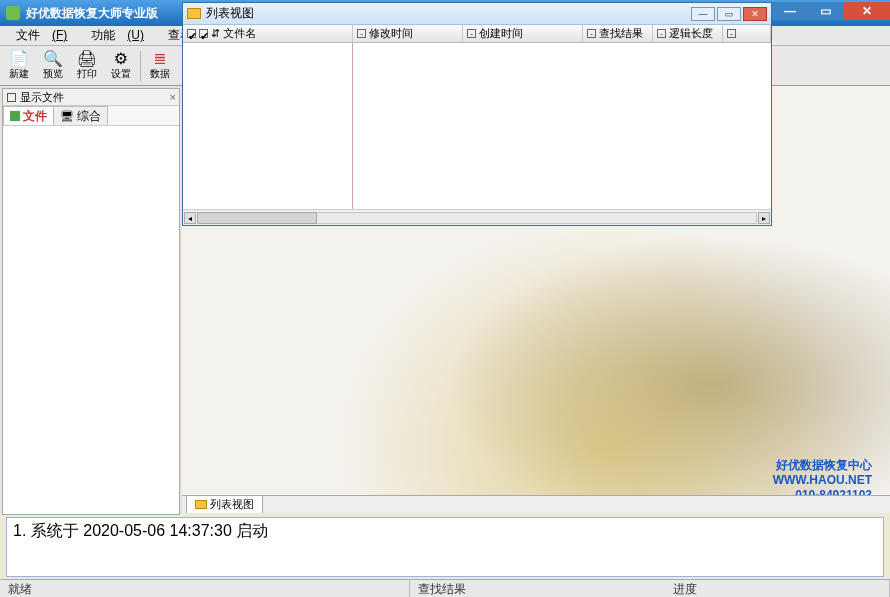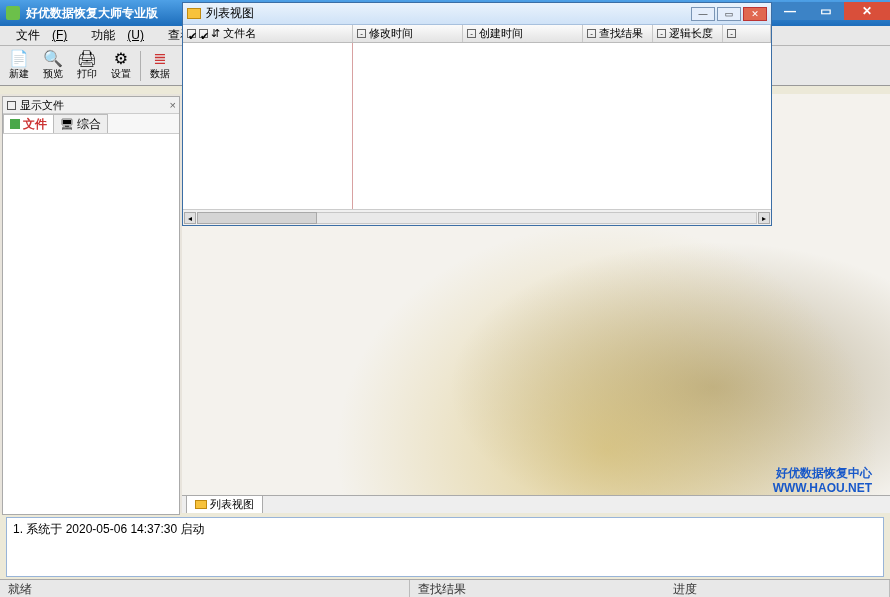--- a/index.html
+++ b/index.html
@@ -20,44 +20,44 @@
 
 
 .toolbar{height:40px;background:#e8e8e8;border-bottom:1px solid #999;display:flex;align-items:center;padding:2px 2px;}
 .tb{width:34px;height:36px;display:flex;flex-direction:column;align-items:center;justify-content:center;font-size:10px;color:#000;border:1px solid transparent;cursor:default;}
 .tb .ico{font-size:16px;line-height:16px;}
 .tb.sel{background:#cfe3f7;border:1px solid #7aa7d7;}
 .tb.disabled{opacity:.45;}
 .sep{width:1px;height:30px;background:#b0b0b0;margin:0 2px;}
 
 
-.main{position:absolute;top:86px;left:0;right:0;bottom:84px;display:flex; background: #e8e4dc; margin-top: 8px;}
+.main{position:absolute;top:86px;left:0;right:0;bottom:84px;display:flex; background: #e8e4dc;}
 .leftpanel{width:178px;height:100%;border:1px solid #aaa;background:#fff;display:flex;flex-direction:column;margin:2px;}
 .leftpanel .phead{height:17px;background:#f0f0f0;font-size:11px;padding-left:4px;border-bottom:1px solid #ccc;display:flex;align-items:center;}
 .leftpanel .phead .x{margin-left:auto;margin-right:3px;color:#666;cursor:default;}
 .tabs{height:20px;display:flex;border-bottom:1px solid #ccc;background:#f7f7f7;}
 .tabs .tab{font-size:12px;padding:2px 6px;border:1px solid #bbb;border-bottom:none;background:#fff;margin-right:-1px;display:flex;align-items:center;gap:3px;}
 .tabs .tab.inactive{background:#eee;}
 .tabs .tab .sq{width:10px;height:10px;background:#4aa84a;}
 .left-body{flex:1;background:#fff;}
 
 
 .contentarea{flex:1;height:100%;position:relative;background:
  radial-gradient(ellipse at 60% 85%, rgba(210,180,80,.55), transparent 45%),
  radial-gradient(ellipse at 75% 70%, rgba(130,110,60,.5), transparent 35%),
  linear-gradient(#f4f2ed,#f4f2ed);}
 
-.branding{position:absolute;right:18px;bottom:2px;text-align:right;color:#1858c9;font-size:12px;line-height:15px;font-weight:bold;}
+.branding{position:absolute;right:18px;bottom:10px;text-align:right;color:#1858c9;font-size:12px;line-height:15px;font-weight:bold;}
 
 
 .bottab{position:absolute;left:0;right:0;bottom:0;height:18px;border-top:1px solid #aaa;background:#eee;display:flex;align-items:flex-end;padding-left:4px;}
 .bottab .t{font-size:11px;padding:1px 8px;background:#fff;border:1px solid #aaa;border-bottom:none;display:flex;align-items:center;gap:3px;}
 
 
-.logarea{position:absolute;left:6px;right:6px;bottom:20px;height:60px;background:#fff;border:1px solid #98b4d8;font-size:12px;padding:3px 6px;color:#000;font-family:monospace,SimSun;}
+.logarea{position:absolute;left:6px;right:6px;bottom:20px;height:60px;background:#fff;border:1px solid #98b4d8;font-size:16px;padding:3px 6px;color:#000;font-family:monospace,SimSun;}
 
 
 .status{position:absolute;left:0;right:0;bottom:0;height:18px;background:#e8e8e8;border-top:1px solid #aaa;display:flex;font-size:12px;color:#333;}
 .status .cell{padding:1px 8px;border-right:1px solid #bbb;}
 .status .cell.s1{width:410px;}
 .status .cell.s2{width:225px;}
 .status .cell.s3{flex:1;border-right:none;}
 
 
 .child{position:absolute;left:182px;top:2px;width:590px;height:224px;background:#fff;border:1px solid #3b6ea5;box-shadow:0 0 0 1px #bcd4ee inset;display:flex;flex-direction:column;}

